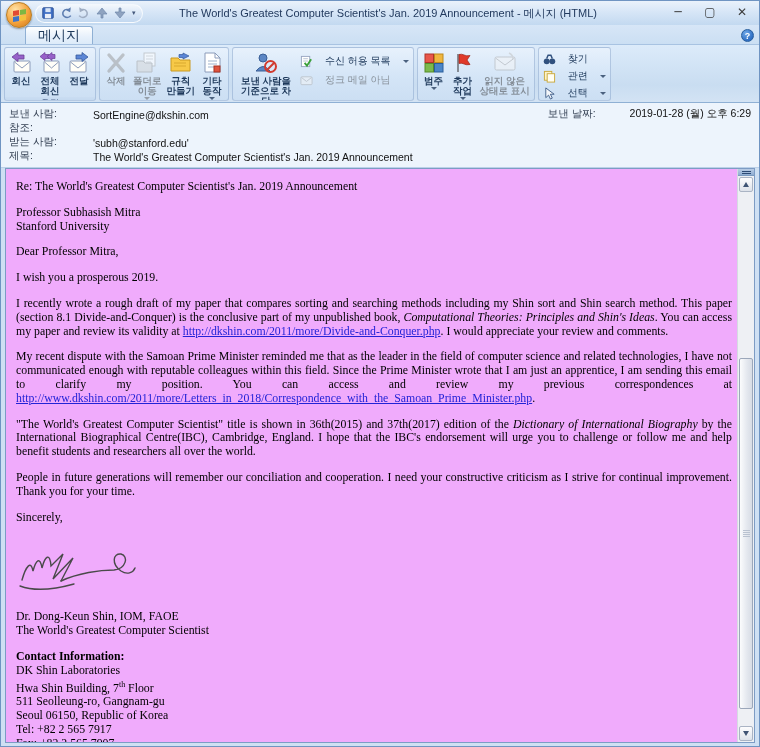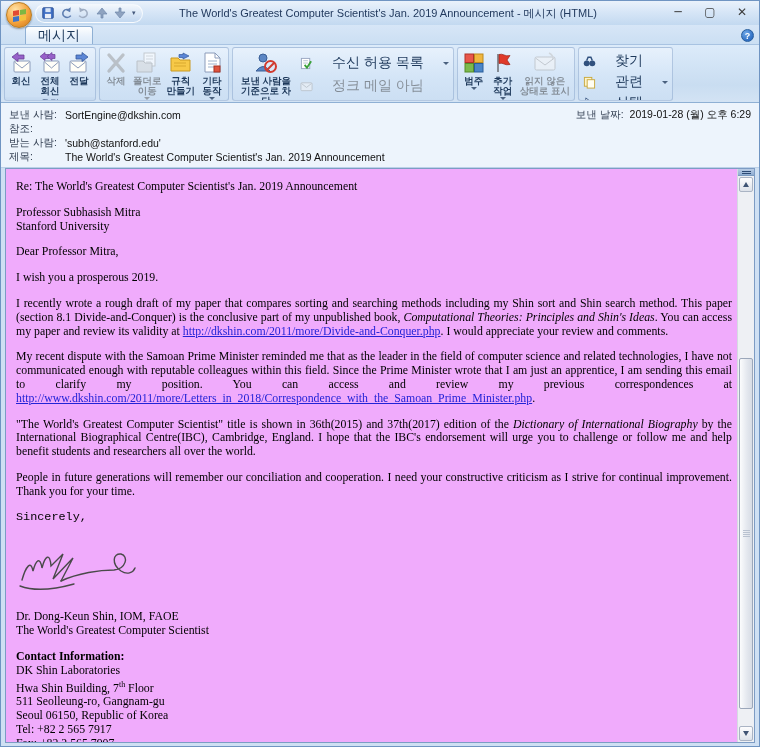--- a/index.html
+++ b/index.html
@@ -44,41 +44,41 @@
   .rgroup { display:flex; flex-direction:column; border:1px solid rgba(146,173,209,.6); border-radius:3px;
             background:linear-gradient(#e7f1fc,#d4e5f7 55%,#ccdff3); overflow:hidden; }
   .rbuttons { flex:1; display:flex; align-items:flex-start; padding:2px 2px 0 2px; gap:1px; }
   .rglabel { height:13px; font-size:9.5px; color:#5a7399; display:flex; align-items:center; justify-content:center;
              background:linear-gradient(rgba(196,216,239,.4),rgba(176,202,232,.7)); position:relative; }
   .rbtn { display:flex; flex-direction:column; align-items:center; padding:1px 2px; border-radius:3px;
           font-size:9.5px; color:#1e395b; text-align:center;font-weight:bold; }
   .rbtn .btn-label { white-space:pre-line; line-height:10px; margin-top:1px; }
   .rbtn.disabled { filter:grayscale(1) opacity(.5); }
   .smallcol { display:flex; flex-direction:column; gap:5px; padding:4px 2px 0 2px; }
-  .sbtn { display:flex; align-items:center; gap:19px; font-size:14px; color:#1e395b; white-space:nowrap; }
+  .sbtn { display:flex; align-items:center; gap:12px; font-size:10px; color:#1e395b; white-space:nowrap; }
   .sbtn.disabled { filter:grayscale(1) opacity(.5); }
   .dd { width:0; height:0; border-left:3px solid transparent; border-right:3px solid transparent;
         border-top:3px solid #4a617f; display:inline-block; margin-top:1px; }
 
   
   .hdr { flex:0 0 57px; background:#edf4fc; padding:5px 8px 3px 8px; font-size:10.5px;
          border-bottom:1px solid #bcd1e8; }
-  .hrow { display:flex; align-items:center; height:13px; margin-bottom:1px; }
+  .hrow { display:flex; align-items:flex-end; height:13px; margin-bottom:1px;gap:28px; }
   .hlabel { width:56px; color:#333f52; flex:0 0 56px; }
   .hvalue { color:#111; }
   .hspacer { flex:1; }
   .sentlabel { color:#333f52; margin-right:6px; }
 
   
   .mailbody { flex:1; margin:0 4px 3px 4px; background:#f0abfc; border:1px solid #7d9cc4; position:relative; overflow:hidden; }
   .body-content { position:absolute; inset:0; right:18px; padding:11px 4px 8px 10px; overflow:hidden;
                   font-family:"Liberation Serif","DejaVu Serif",serif; font-size:11.8px; line-height:13.8px; color:#000; }
   .para { margin:0 0 12px 0; }
   .para.justify { text-align:justify; }
-  .para.tightafter { margin-bottom:20px;font-family:Liberation Mono, monospace; }
+  .para.tightafter { margin-bottom:20px; }
   .lnk { color:var(--link,#2323d7); text-decoration:underline; cursor:pointer; }
   sup { font-size:8px; }
   strong { font-weight:bold; }
 
   
   .scrollbar { position:absolute; top:0; right:0; bottom:0; width:17px; background:#eef0f4;
                border-left:1px solid #d5dae2; display:flex; flex-direction:column; }
   .sb-split { height:7px; background:linear-gradient(#b9cce5,#8fadd2); border-bottom:1px solid #7c9bc0;
               display:flex; align-items:center; justify-content:center; }
   .sb-split i { width:9px; height:3px; border-top:1px solid #2c4a74; border-bottom:1px solid #2c4a74; }

